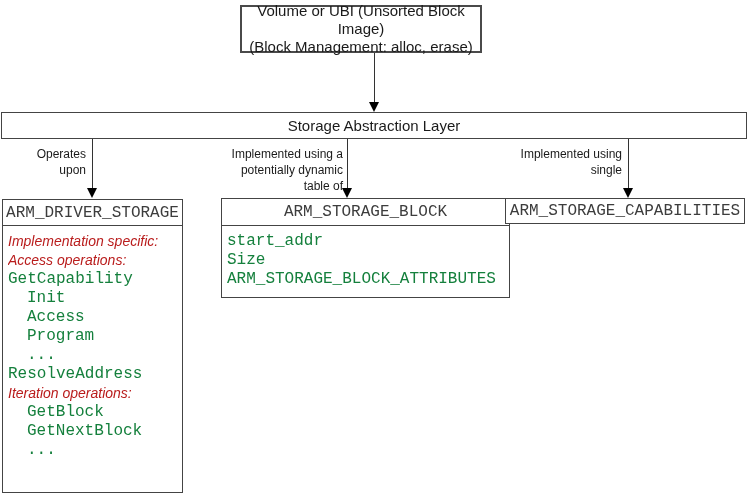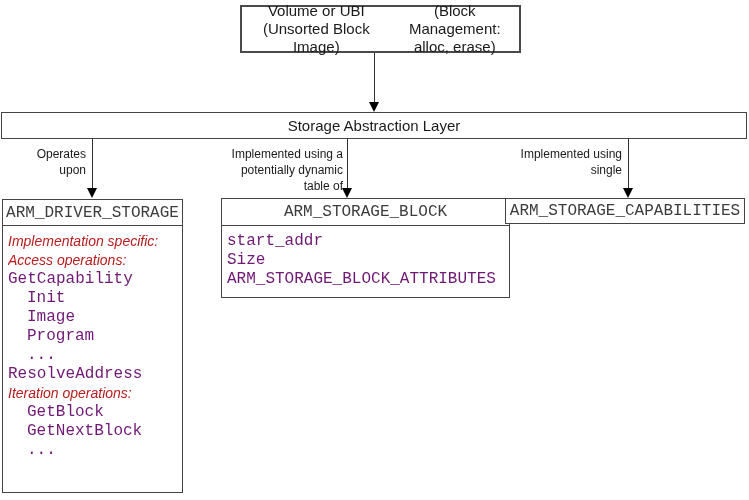--- a/index.html
+++ b/index.html
@@ -2,22 +2,22 @@
 <html><head>
 <meta charset="utf-8">
 <style>
   html,body{margin:0;padding:0;background:#ffffff;}
   #stage{
     position:relative;width:749px;height:500px;background:#ffffff;
     font-family:"Liberation Sans",sans-serif;overflow:hidden;
   }
   .box{position:absolute;background:#fff;border:1px solid #444;box-sizing:border-box;}
   .topbox{
-    left:240px;top:5px;width:281px;height:48px;border:2px solid #4a4a4a;
-    display:flex;flex-direction:row;align-items:center;justify-content:center;
+    left:240px;top:5px;width:242px;height:48px;border:2px solid #4a4a4a;
+    display:flex;flex-direction:column;align-items:center;justify-content:center;
     font-size:15px;color:#1a1a1a;line-height:18px;text-align:center;
   }
   .salbar{
     left:1px;top:112px;width:746px;height:27px;
     display:flex;align-items:center;justify-content:center;
     font-size:15px;color:#1a1a1a;
   }
   .vline{position:absolute;width:1px;background:#333;}
   .ahead{
     position:absolute;width:0;height:0;
@@ -31,21 +31,21 @@
   .hbox-header{
     height:26px;border-bottom:1px solid #444;box-sizing:border-box;
     display:flex;align-items:center;justify-content:center;
     font-family:"Liberation Mono","DejaVu Sans Mono",monospace;
     font-size:16px;color:#3d3d3d;white-space:nowrap;overflow:hidden;
   }
   .hbox-body{padding:6px 5px 0 5px;}
   .bline{height:19px;line-height:19px;white-space:nowrap;overflow:hidden;}
   .bline.code{
     font-family:"Liberation Mono","DejaVu Sans Mono",monospace;
-    font-size:16px;color:#701a75;
+    font-size:16px;color:#15803d;
   }
   .bline.label{font-size:14px;color:#b91c1c;font-style:italic;}
   .bline.ind{padding-left:19px;}
   .driverbox{left:2px;top:199px;width:181px;height:294px;}
   .blockbox{left:201px;top:198px;width:289px;height:100px;margin-left:20px;}
   .capbox{
     left:505px;top:198px;width:240px;height:26px;
     display:flex;align-items:center;justify-content:center;
     font-family:"Liberation Mono","DejaVu Sans Mono",monospace;
     font-size:16px;color:#3d3d3d;white-space:nowrap;
@@ -90,21 +90,21 @@
     <div>single</div>
   </div>
 
   <div class="box driverbox">
     <div class="hbox-header">ARM_DRIVER_STORAGE</div>
     <div class="hbox-body">
       <div class="bline label">Implementation specific:</div>
       <div class="bline label">Access operations:</div>
       <div class="bline code">GetCapability</div>
       <div class="bline code ind">Init</div>
-      <div class="bline code ind">Image</div>
+      <div class="bline code ind">Access</div>
       <div class="bline code ind">Program</div>
       <div class="bline code ind">...</div>
       <div class="bline code">ResolveAddress</div>
       <div class="bline label">Iteration operations:</div>
       <div class="bline code ind">GetBlock</div>
       <div class="bline code ind">GetNextBlock</div>
       <div class="bline code ind">...</div>
     </div>
   </div>
 

